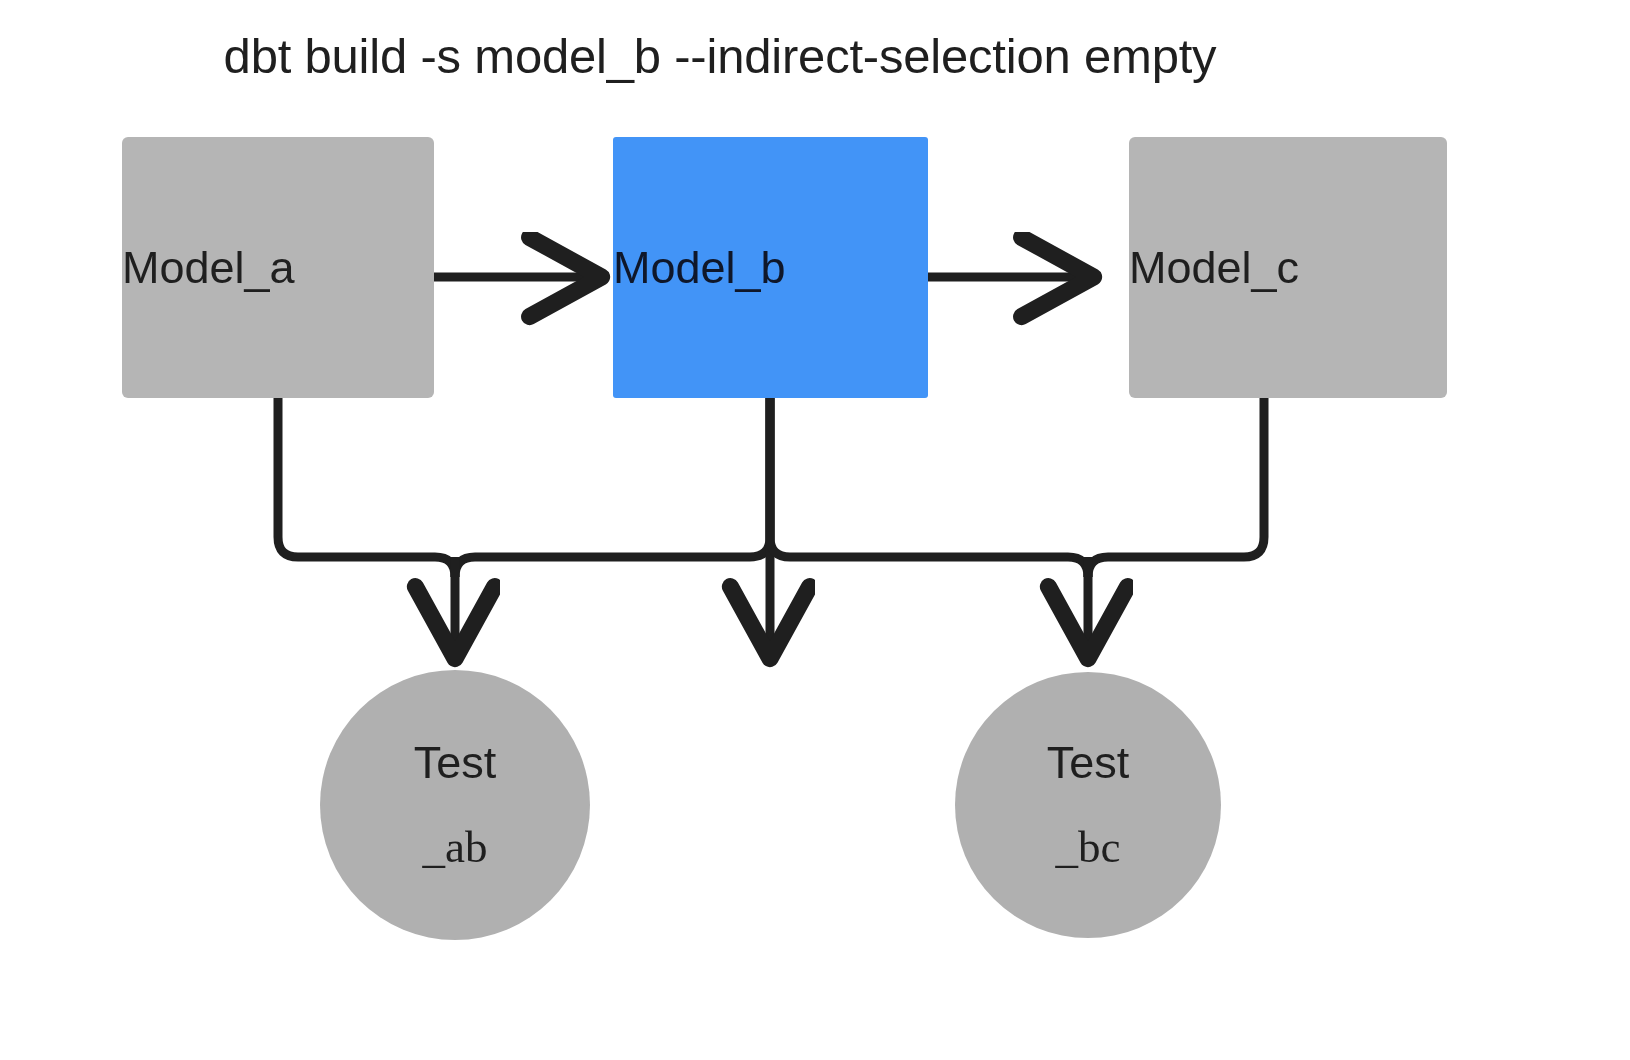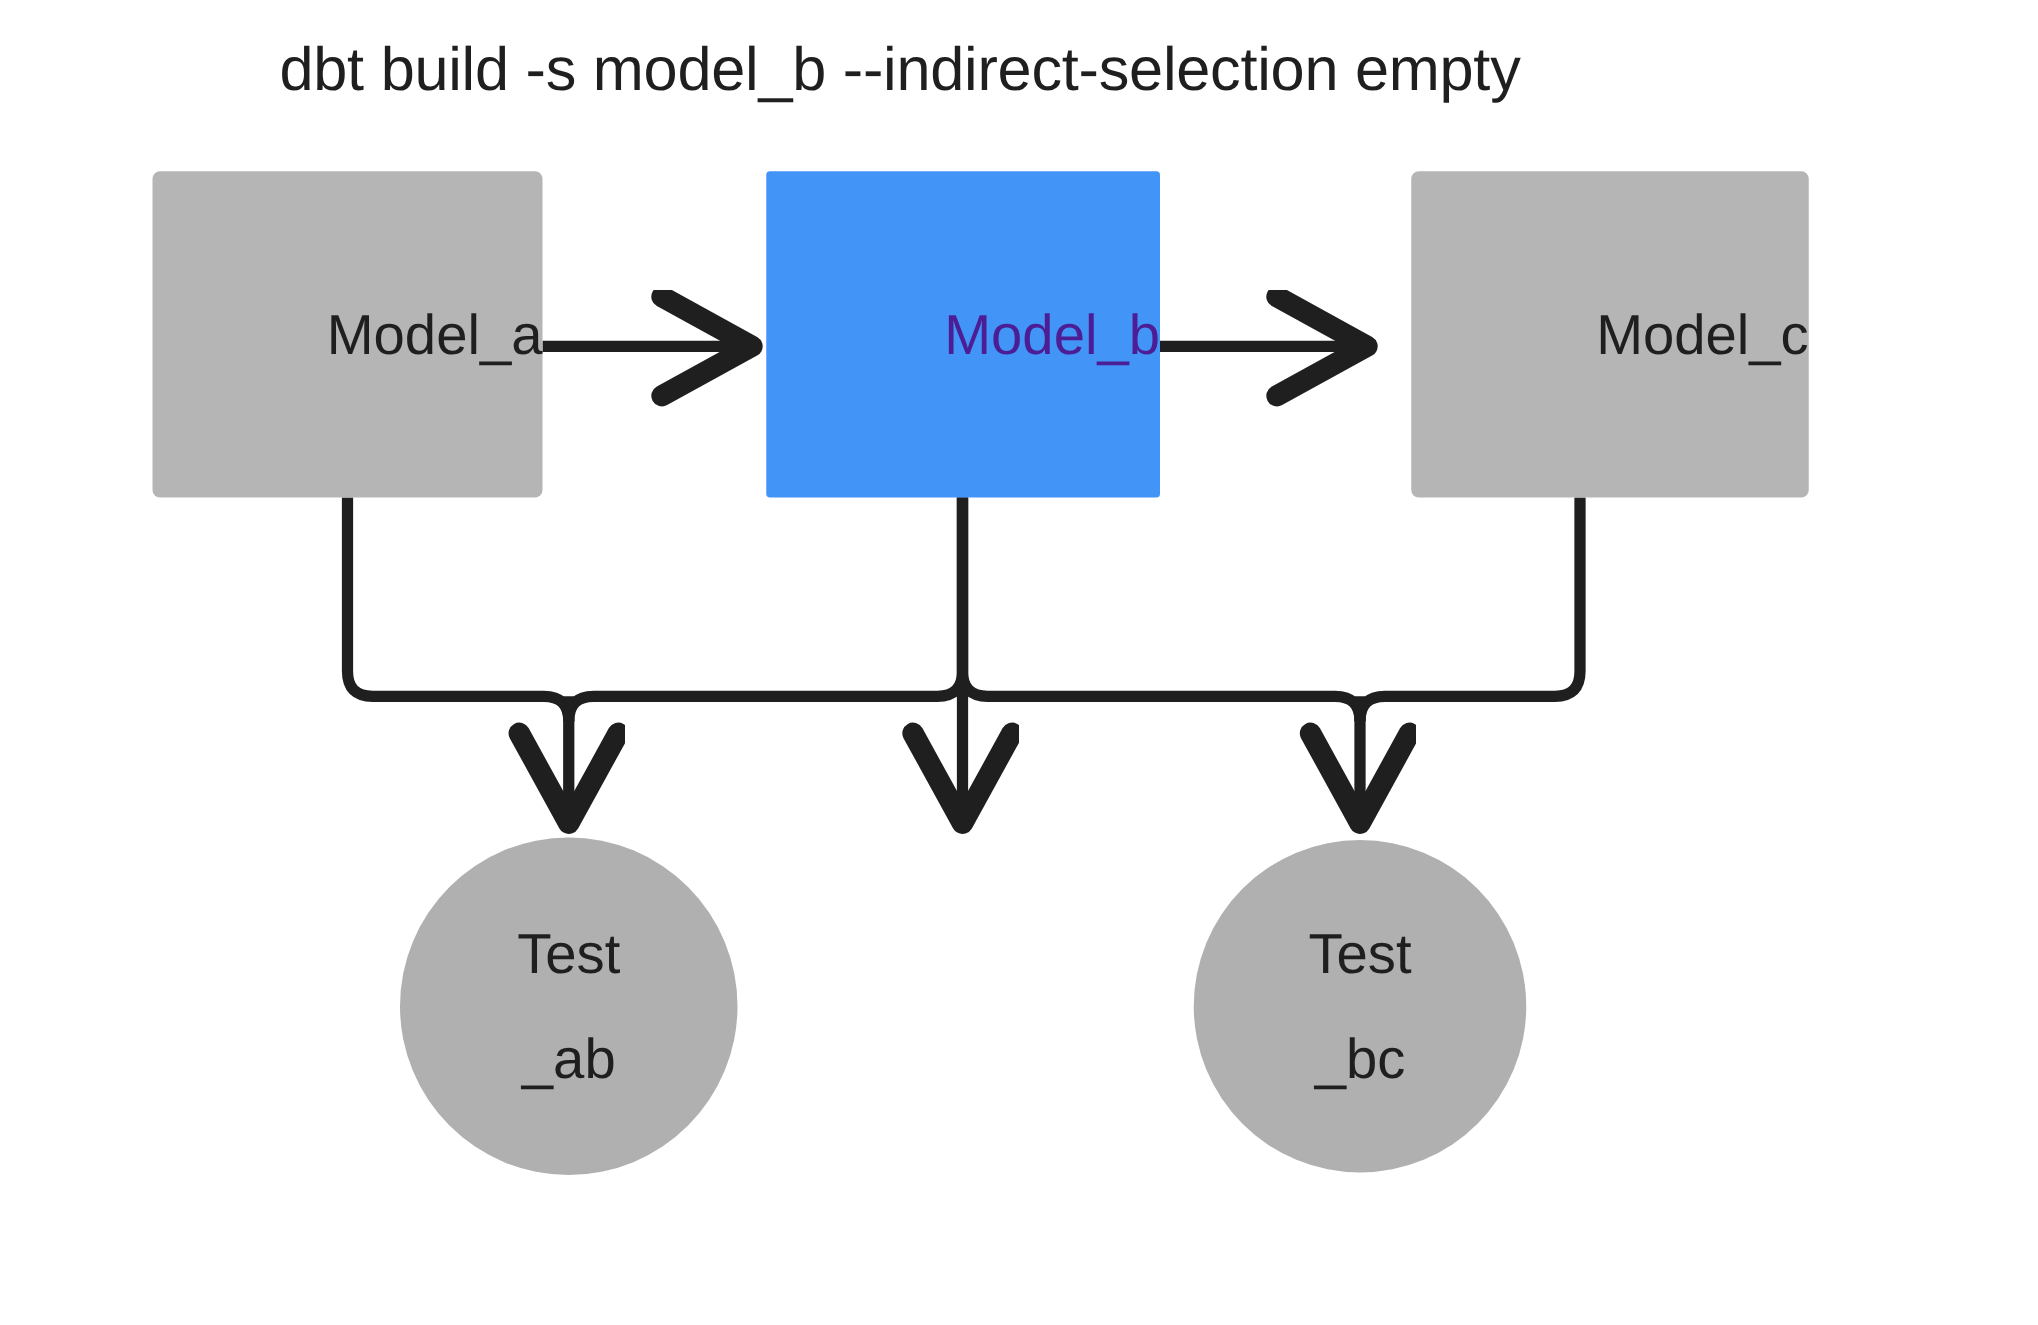--- a/index.html
+++ b/index.html
@@ -37,52 +37,53 @@
     line-height: 60px;
     color: #1f1f1f;
     letter-spacing: -0.2px;
     white-space: pre;
   }
   .node-box {
     position: absolute;
     box-sizing: border-box;
     display: flex;
     align-items: center;
-    justify-content: flex-end;
+    justify-content: flex-start;
     font-size: 45px;
     line-height: 52px;
     color: #1f1f1f;
     white-space: pre;
   }
   .node-box.gray {
     background: #b5b5b5;
     border-radius: 6px;
   }
   .node-box.blue {
     background: #4294f7;
-    color: #4c1d95;
+    color: #0f172a;
     border-radius: 3px;
   }
   .node-circle {
     position: absolute;
     box-sizing: border-box;
     border-radius: 50%;
     background: #b0b0b0;
     display: flex;
     flex-direction: column;
     align-items: center;
     justify-content: center;
     font-size: 45px;
     line-height: 84px;
     color: #1f1f1f;
     white-space: pre;
     text-align: center;
   }
   .node-circle .cl2 {
     display: block;
+    font-family: Liberation Serif, serif;
   }
 </style>
 </head>
 <body>
 
 <div id="diagram-root">
 
   <div class="title">dbt build -s model_b --indirect-selection empty</div>
 
   <svg id="edge-layer" viewBox="0 0 1630 1060" width="1630" height="1060" xmlns="http://www.w3.org/2000/svg">

